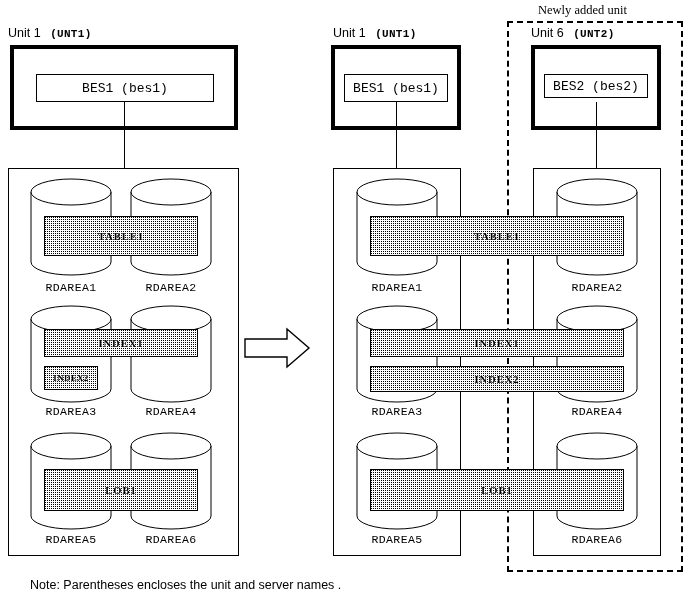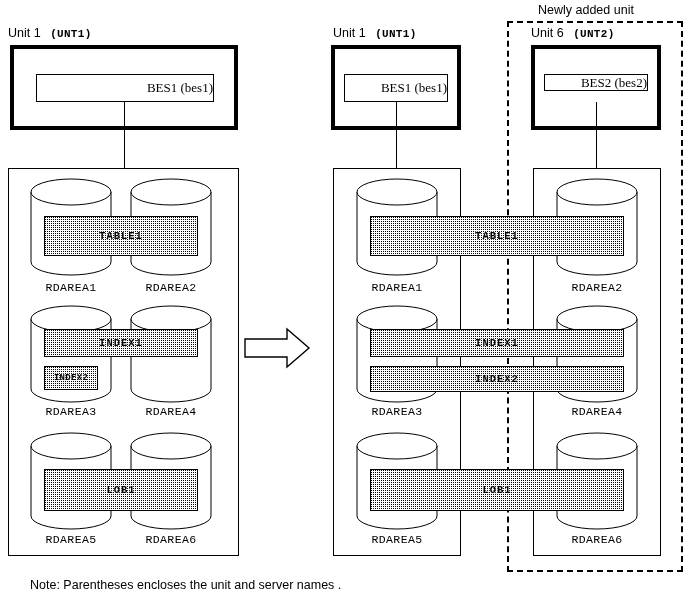--- a/index.html
+++ b/index.html
@@ -37,39 +37,39 @@
     font-weight: bold;
     letter-spacing: 0.3px;
     margin-left: 6px;
   }
   .note {
     font-family: "Liberation Sans", sans-serif;
     font-size: 12.5px;
     white-space: nowrap;
   }
   .newly-label {
-    font-family: Liberation Sans, sans-serif;
+    font-family: Liberation Serif, serif;
     font-size: 12.5px;
     white-space: nowrap;
   }
 
   
   .unit-box {
     border: 4px solid #000000;
     background: #ffffff;
     box-sizing: border-box;
   }
   .bes-box {
     border: 1px solid #000000;
     background: #ffffff;
     box-sizing: border-box;
     display: flex;
     align-items: center;
-    justify-content: flex-end;
-    font-family: Liberation Serif, serif;
+    justify-content: center;
+    font-family: Liberation Mono, monospace;
     font-size: 13px;
     white-space: nowrap;
   }
   .container-box {
     border: 1px solid #000000;
     background: #ffffff;
     box-sizing: border-box;
   }
   .dashed-box {
     border: 2px dashed #000000;
@@ -92,21 +92,21 @@
     display: flex;
     align-items: center;
     justify-content: center;
     background-color: #ffffff;
     background-image:
       radial-gradient(circle at 0.5px 0.5px, #000000 0.55px, transparent 0.6px);
     background-size: 2px 2px;
     background-position: 0 0;
   }
   .band-text {
-    font-family: Liberation Mono, monospace;
+    font-family: Liberation Serif, serif;
     font-size: 10.5px;
     font-weight: bold;
     letter-spacing: 1px;
     color: #000000;
     white-space: nowrap;
     text-shadow:
        0.6px 0 0 rgba(255,255,255,0.35),
       -0.6px 0 0 rgba(255,255,255,0.35),
        0 0.6px 0 rgba(255,255,255,0.35),
        0 -0.6px 0 rgba(255,255,255,0.35);
@@ -216,21 +216,21 @@
     <span class="mono">(UNT2)</span>
   </div>
 
   <div class="abs unit-box" style="left:331px; top:45px; width:130px; height:85px;"></div>
   <div class="abs bes-box" style="left:344px; top:74px; width:104px; height:28px;">
     <span>BES1 (bes1)</span>
   </div>
   <div class="abs vline" style="left:396px; top:102px; height:66px;"></div>
 
   <div class="abs unit-box" style="left:531px; top:45px; width:130px; height:85px;"></div>
-  <div class="abs bes-box" style="left:544px; top:74px; width:104px; height:17px;">
+  <div class="abs bes-box" style="left:544px; top:74px; width:104px; height:24px;">
     <span>BES2 (bes2)</span>
   </div>
   <div class="abs vline" style="left:596px; top:102px; height:66px;"></div>
 
   <div class="abs container-box" style="left:333px; top:168px; width:128px; height:388px;"></div>
   <div class="abs container-box" style="left:533px; top:168px; width:128px; height:388px;"></div>
 
   <div class="abs cyl" style="left:356px; top:178px;">
     <svg width="82" height="98" viewBox="0 0 82 98">
       <path d="M1,14 L1,84 A40,13 0 0 0 81,84 L81,14" fill="#ffffff" stroke="#000" stroke-width="1"></path>

